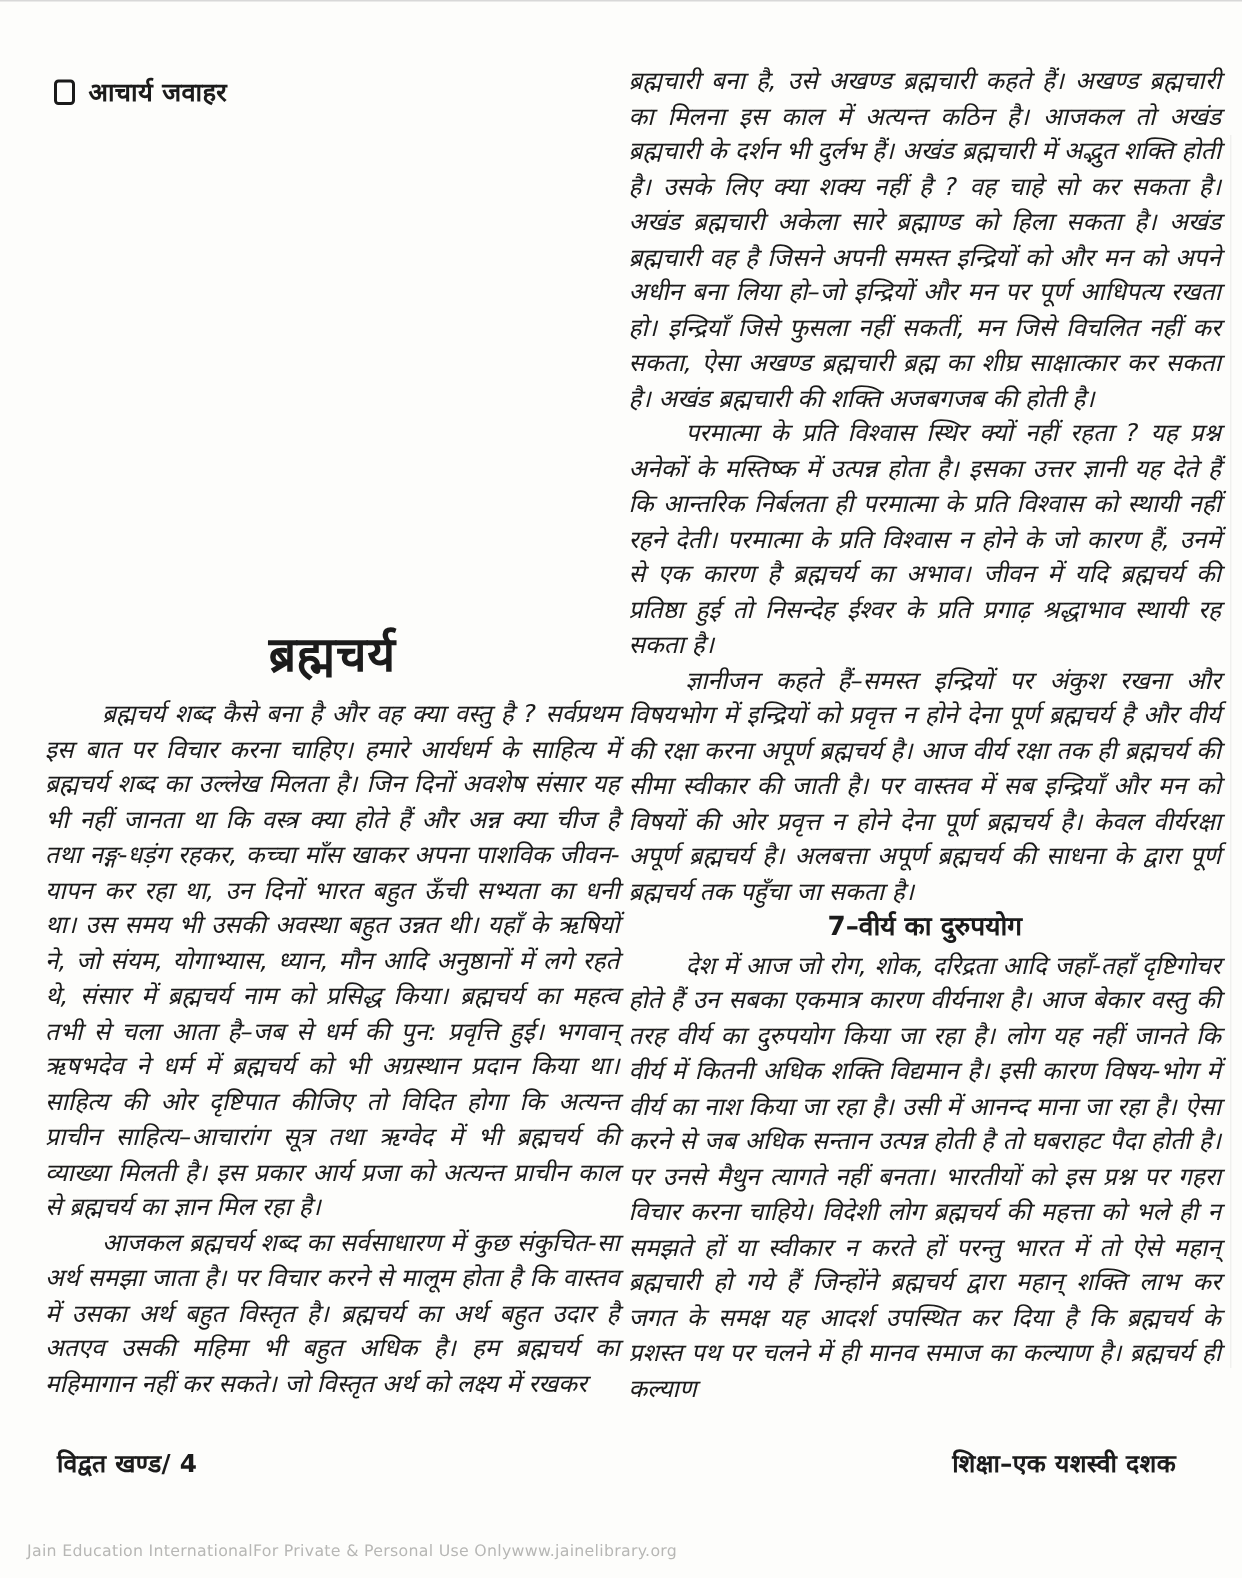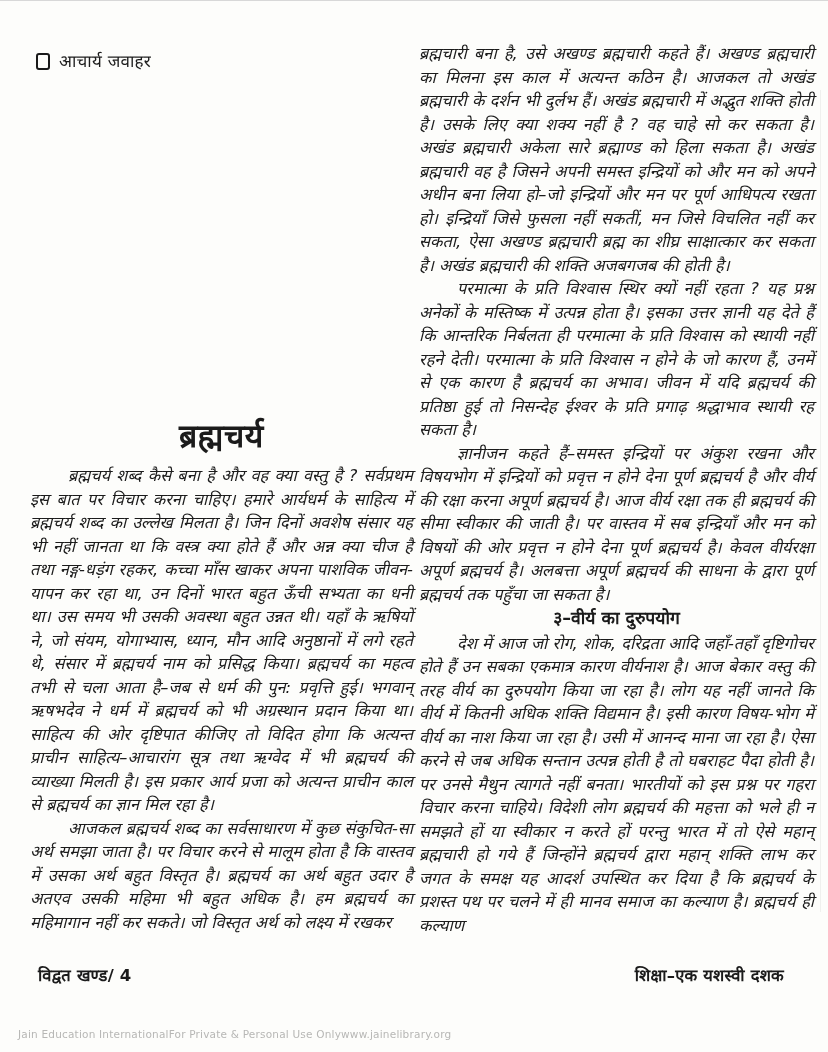--- a/index.html
+++ b/index.html
@@ -13,21 +13,21 @@
     overflow:hidden;
     box-shadow:inset 0 1px 0 #d8d8d8;
   }
   .page::after{ 
     content:"";position:absolute;top:90px;bottom:140px;right:7px;
     width:1px;background:rgba(0,0,0,0.05);
   }
   .author-header{
     position:absolute;left:36px;top:49px;
     display:flex;align-items:center;gap:9px;
-    font-size:17px;font-weight:normal;letter-spacing:.2px;
+    font-size:17px;font-weight:bold;letter-spacing:.2px;
   }
   .sq-icon{
     display:inline-block;width:10px;height:13px;
     border:2px solid #1a1a1a;border-radius:3px;margin-top:1px;
   }
   .col{
     position:absolute;
     font-size:16.3px;line-height:23.5px;
     text-align:justify;
   }
@@ -64,21 +64,21 @@
 
   <div class="author-header">
     <span class="sq-icon"></span>
     <span>आचार्य जवाहर</span>
   </div>
 
   <div class="col col-right">
     <p class="para">ब्रह्मचारी बना है, उसे अखण्ड ब्रह्मचारी कहते हैं। अखण्ड ब्रह्मचारी का मिलना इस काल में अत्यन्त कठिन है। आजकल तो अखंड ब्रह्मचारी के दर्शन भी दुर्लभ हैं। अखंड ब्रह्मचारी में अद्भुत शक्ति होती है। उसके लिए क्या शक्य नहीं है ? वह चाहे सो कर सकता है। अखंड ब्रह्मचारी अकेला सारे ब्रह्माण्ड को हिला सकता है। अखंड ब्रह्मचारी वह है जिसने अपनी समस्त इन्द्रियों को और मन को अपने अधीन बना लिया हो–जो इन्द्रियों और मन पर पूर्ण आधिपत्य रखता हो। इन्द्रियाँ जिसे फुसला नहीं सकतीं, मन जिसे विचलित नहीं कर सकता, ऐसा अखण्ड ब्रह्मचारी ब्रह्म का शीघ्र साक्षात्कार कर सकता है। अखंड ब्रह्मचारी की शक्ति अजबगजब की होती है।</p>
     <p class="para indent">परमात्मा के प्रति विश्वास स्थिर क्यों नहीं रहता ? यह प्रश्न अनेकों के मस्तिष्क में उत्पन्न होता है। इसका उत्तर ज्ञानी यह देते हैं कि आन्तरिक निर्बलता ही परमात्मा के प्रति विश्वास को स्थायी नहीं रहने देती। परमात्मा के प्रति विश्वास न होने के जो कारण हैं, उनमें से एक कारण है ब्रह्मचर्य का अभाव। जीवन में यदि ब्रह्मचर्य की प्रतिष्ठा हुई तो निसन्देह ईश्वर के प्रति प्रगाढ़ श्रद्धाभाव स्थायी रह सकता है।</p>
     <p class="para indent">ज्ञानीजन कहते हैं–समस्त इन्द्रियों पर अंकुश रखना और विषयभोग में इन्द्रियों को प्रवृत्त न होने देना पूर्ण ब्रह्मचर्य है और वीर्य की रक्षा करना अपूर्ण ब्रह्मचर्य है। आज वीर्य रक्षा तक ही ब्रह्मचर्य की सीमा स्वीकार की जाती है। पर वास्तव में सब इन्द्रियाँ और मन को विषयों की ओर प्रवृत्त न होने देना पूर्ण ब्रह्मचर्य है। केवल वीर्यरक्षा अपूर्ण ब्रह्मचर्य है। अलबत्ता अपूर्ण ब्रह्मचर्य की साधना के द्वारा पूर्ण ब्रह्मचर्य तक पहुँचा जा सकता है।</p>
-    <h2 class="section-heading">३–वीर्य का दुरुपयोग</h2>
+    <h2 class="section-heading">7–वीर्य का दुरुपयोग</h2>
     <p class="para indent">देश में आज जो रोग, शोक, दरिद्रता आदि जहाँ-तहाँ दृष्टिगोचर होते हैं उन सबका एकमात्र कारण वीर्यनाश है। आज बेकार वस्तु की तरह वीर्य का दुरुपयोग किया जा रहा है। लोग यह नहीं जानते कि वीर्य में कितनी अधिक शक्ति विद्यमान है। इसी कारण विषय-भोग में वीर्य का नाश किया जा रहा है। उसी में आनन्द माना जा रहा है। ऐसा करने से जब अधिक सन्तान उत्पन्न होती है तो घबराहट पैदा होती है। पर उनसे मैथुन त्यागते नहीं बनता। भारतीयों को इस प्रश्न पर गहरा विचार करना चाहिये। विदेशी लोग ब्रह्मचर्य की महत्ता को भले ही न समझते हों या स्वीकार न करते हों परन्तु भारत में तो ऐसे महान् ब्रह्मचारी हो गये हैं जिन्होंने ब्रह्मचर्य द्वारा महान् शक्ति लाभ कर जगत के समक्ष यह आदर्श उपस्थित कर दिया है कि ब्रह्मचर्य के प्रशस्त पथ पर चलने में ही मानव समाज का कल्याण है। ब्रह्मचर्य ही कल्याण</p>
   </div>
 
   <div class="col col-left">
     <h1 class="doc-title">ब्रह्मचर्य</h1>
     <p class="para indent">ब्रह्मचर्य शब्द कैसे बना है और वह क्या वस्तु है ? सर्वप्रथम इस बात पर विचार करना चाहिए। हमारे आर्यधर्म के साहित्य में ब्रह्मचर्य शब्द का उल्लेख मिलता है। जिन दिनों अवशेष संसार यह भी नहीं जानता था कि वस्त्र क्या होते हैं और अन्न क्या चीज है तथा नङ्ग-धड़ंग रहकर, कच्चा माँस खाकर अपना पाशविक जीवन-यापन कर रहा था, उन दिनों भारत बहुत ऊँची सभ्यता का धनी था। उस समय भी उसकी अवस्था बहुत उन्नत थी। यहाँ के ऋषियों ने, जो संयम, योगाभ्यास, ध्यान, मौन आदि अनुष्ठानों में लगे रहते थे, संसार में ब्रह्मचर्य नाम को प्रसिद्ध किया। ब्रह्मचर्य का महत्व तभी से चला आता है–जब से धर्म की पुन: प्रवृत्ति हुई। भगवान् ऋषभदेव ने धर्म में ब्रह्मचर्य को भी अग्रस्थान प्रदान किया था। साहित्य की ओर दृष्टिपात कीजिए तो विदित होगा कि अत्यन्त प्राचीन साहित्य–आचारांग सूत्र तथा ऋग्वेद में भी ब्रह्मचर्य की व्याख्या मिलती है। इस प्रकार आर्य प्रजा को अत्यन्त प्राचीन काल से ब्रह्मचर्य का ज्ञान मिल रहा है।</p>
     <p class="para indent">आजकल ब्रह्मचर्य शब्द का सर्वसाधारण में कुछ संकुचित-सा अर्थ समझा जाता है। पर विचार करने से मालूम होता है कि वास्तव में उसका अर्थ बहुत विस्तृत है। ब्रह्मचर्य का अर्थ बहुत उदार है अतएव उसकी महिमा भी बहुत अधिक है। हम ब्रह्मचर्य का महिमागान नहीं कर सकते। जो विस्तृत अर्थ को लक्ष्य में रखकर</p>
   </div>
 
   <div class="hindi-footer">

